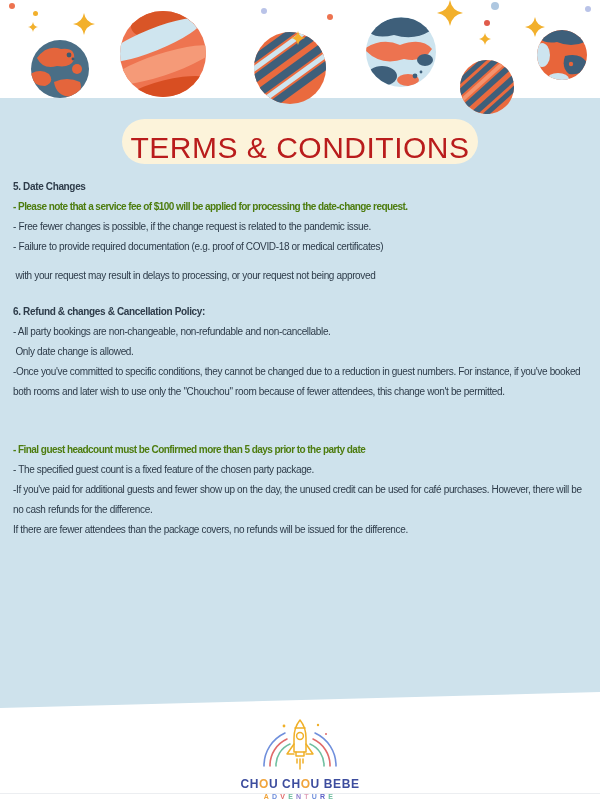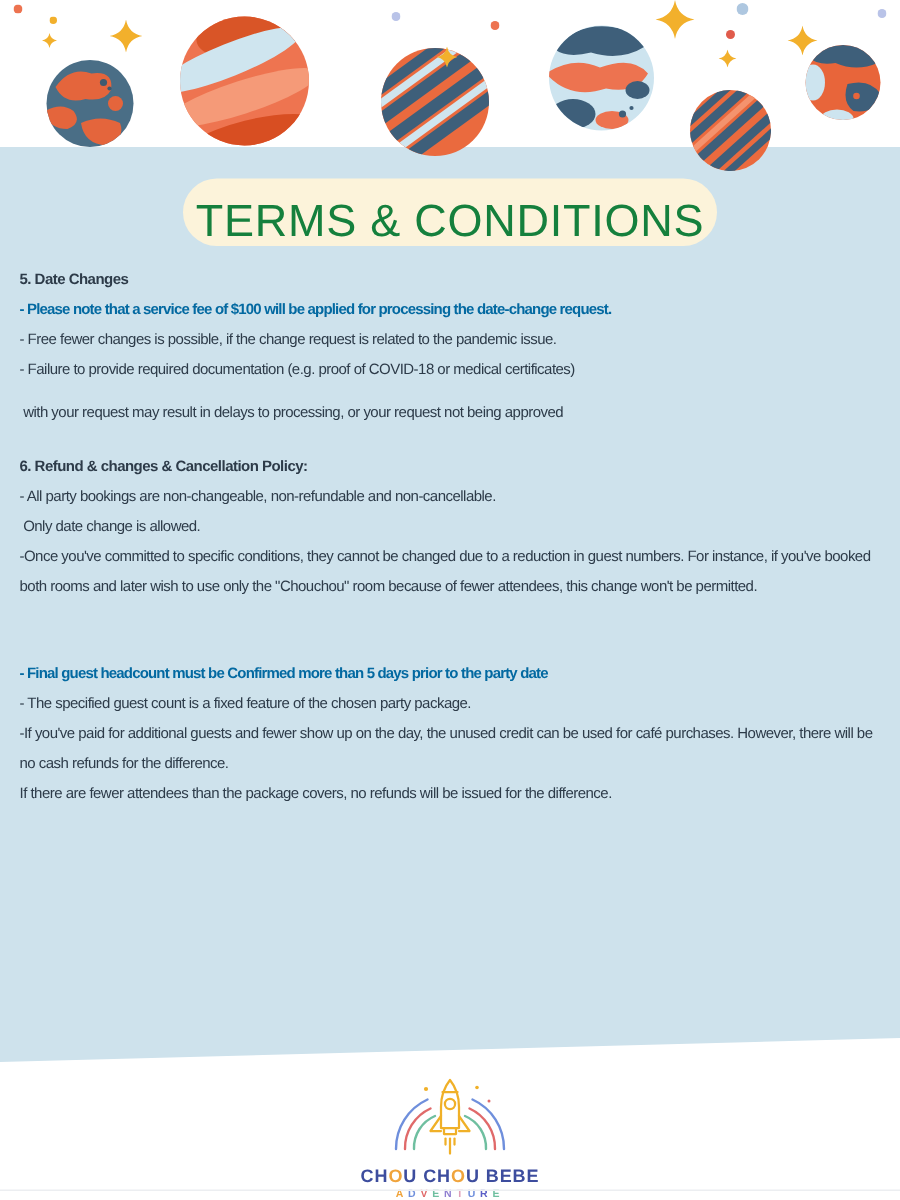--- a/index.html
+++ b/index.html
@@ -21,34 +21,34 @@
   
   .decor{position:absolute;left:0;top:0;width:600px;height:140px;z-index:3;pointer-events:none;}
   .decor svg{position:absolute;display:block;}
   
   .title-pill{
     position:relative;margin:21px auto 0;width:356px;height:45px;
     background:#fcf3da;border-radius:26px;
     display:flex;align-items:center;justify-content:center;
   }
   .title-pill span{
-    font-size:30px;color:#15803d;letter-spacing:0.5px;font-weight:400;
+    font-size:30px;color:#b91c1c;letter-spacing:0.5px;font-weight:400;
     white-space:nowrap;
     margin-top:13px;
   }
   
   .terms{
     position:relative;margin:13px 10px 0 13px;width:579px;
     color:#2d3b49;font-size:10px;line-height:20px;letter-spacing:-0.35px;
   }
   .tc-section{margin:0 0 16px 0;}
   .tc-section.extra-gap{margin-top:38px;}
   .sec-heading{font-weight:700;}
   .line{margin:0;white-space:pre-wrap;}
-  .line.red{color:#0369a1;font-weight:700;letter-spacing:-0.55px;}
+  .line.red{color:#4d7c0f;font-weight:700;letter-spacing:-0.55px;}
   .line.gap{margin-top:9px;}
   
   .footer{
     position:absolute;left:0;top:702px;width:600px;height:98px;z-index:2;
     display:flex;flex-direction:column;align-items:center;justify-content:flex-end;
     padding-top:8px;box-sizing:border-box;background:transparent;
   }
   .logo-rocket{width:120px;height:62px;}
   .brand-name{
     font-size:12px;font-weight:700;color:#3d4d9e;letter-spacing:0.6px;margin-top:1px;

